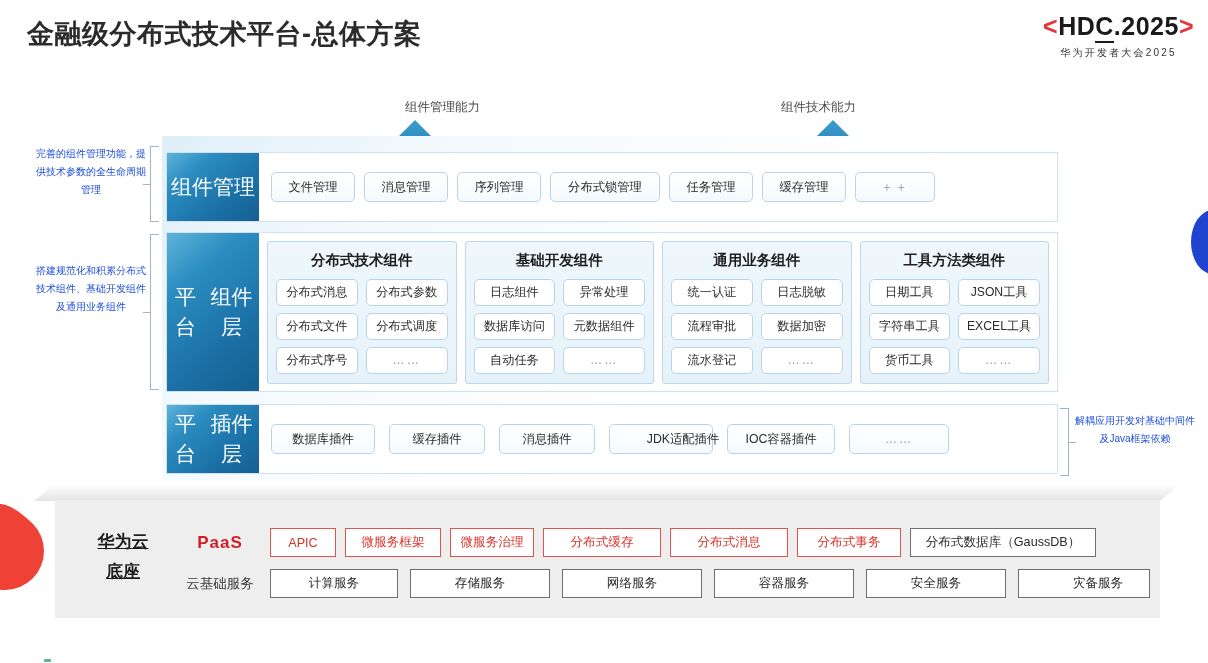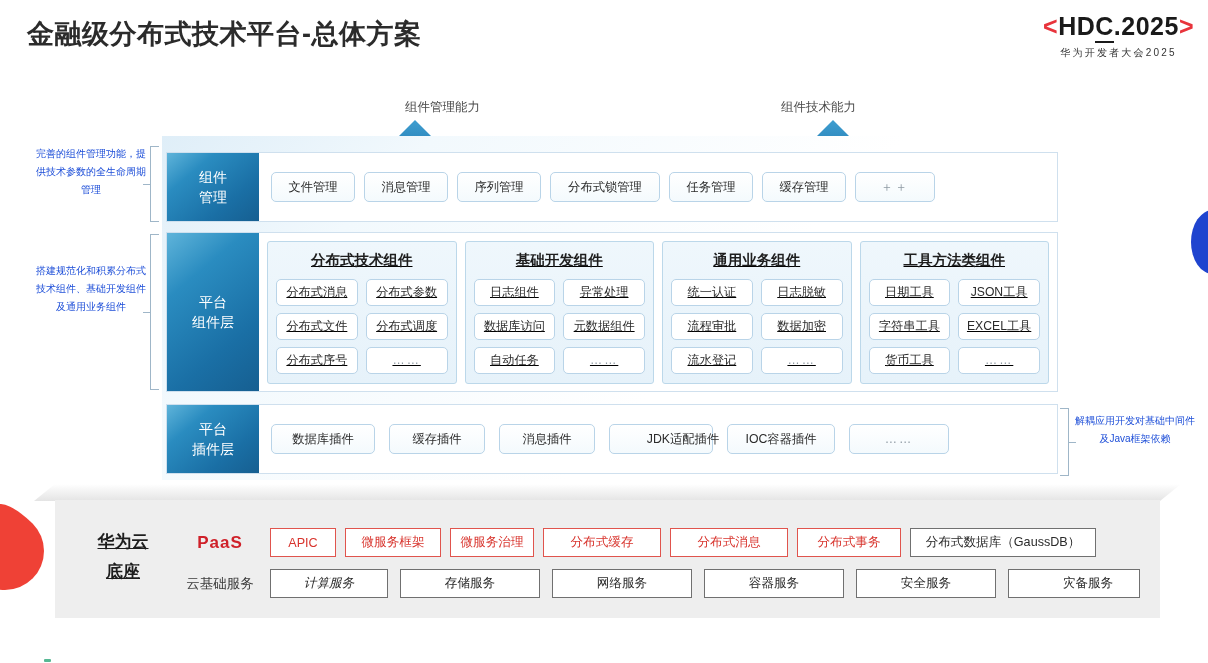--- a/index.html
+++ b/index.html
@@ -61,41 +61,41 @@
   }
 
   
   .layer {
     position: absolute; display: flex; align-items: stretch;
     background: #ffffff; border: 1px solid #cfe0ee;
   }
   .layer-label {
     width: 92px; flex: 0 0 92px;
     background: linear-gradient(140deg,#5fb4da 0%, #2a8cc0 28%, #1a6fa5 70%, #165f91 100%);
-    color: #ffffff; font-size: 14px; line-height: 1.45;
-    display: flex; flex-direction: column; align-items: center; justify-content: center;
+    color: #ffffff; font-size: 21px; line-height: 1.45;
+    display: flex; flex-direction: row; align-items: center; justify-content: center;
     text-align: center;
   }
   .layer-body { flex: 1; display: flex; align-items: center; gap: 9px; padding: 0 12px; }
 
   
   .chip {
     border: 1px solid #b9d4e8; border-radius: 5px;
     background: linear-gradient(180deg,#ffffff 0%, #f4fafd 100%);
     font-size: 12.3px; color: #2b2b2b;
     display: flex; align-items: center; justify-content: center;
     height: 30px; white-space: nowrap;
   }
   .chip.dots { color: #8f9aa3; letter-spacing: 2px; }
 
   
   .group-box {
     flex: 1; background: linear-gradient(180deg,#eff7fc 0%, #e6f2fa 100%);
     border: 1px solid #bcd8ea; border-radius: 3px;
-    padding: 6px 8px 9px; display: flex; flex-direction: column; text-decoration: underline;
+    padding: 6px 8px 9px; display: flex; flex-direction: column;
   }
   .group-title {
     text-align: center; font-size: 14.5px; font-weight: bold;
     color: #1e1e1e; margin: 3px 0 9px;
   }
   .group-grid { display: grid; grid-template-columns: 1fr 1fr; gap: 7px 8px; }
   .group-grid .chip { height: 27px; background: #ffffff; font-size: 12.2px; }
 
   
   .side-note {
@@ -271,21 +271,21 @@
   <div class="base-row" id="paas-row" style="left:270px; top:528px;">
       <div class="base-chip red" style="width: 66px;">APIC</div>
       <div class="base-chip red" style="width: 96px;">微服务框架</div>
       <div class="base-chip red" style="width: 84px;">微服务治理</div>
       <div class="base-chip red" style="width: 118px;">分布式缓存</div>
       <div class="base-chip red" style="width: 118px;">分布式消息</div>
       <div class="base-chip red" style="width: 104px;">分布式事务</div>
       <div class="base-chip" style="width: 186px;">分布式数据库（GaussDB）</div>
     </div>
   <div class="base-row" id="cloud-row" style="left:270px; top:569px; gap:12px;">
-      <div class="base-chip" style="width: 118px; font-style: italic;">计算服务</div>
+      <div class="base-chip" style="width: 128px;">计算服务</div>
       <div class="base-chip" style="width: 140px;">存储服务</div>
       <div class="base-chip" style="width: 140px;">网络服务</div>
       <div class="base-chip" style="width: 140px;">容器服务</div>
       <div class="base-chip" style="width: 140px;">安全服务</div>
       <div class="base-chip" style="width: 132px; padding-left: 28px;">灾备服务</div>
     </div>
 
 </div>
 
 </body></html>

